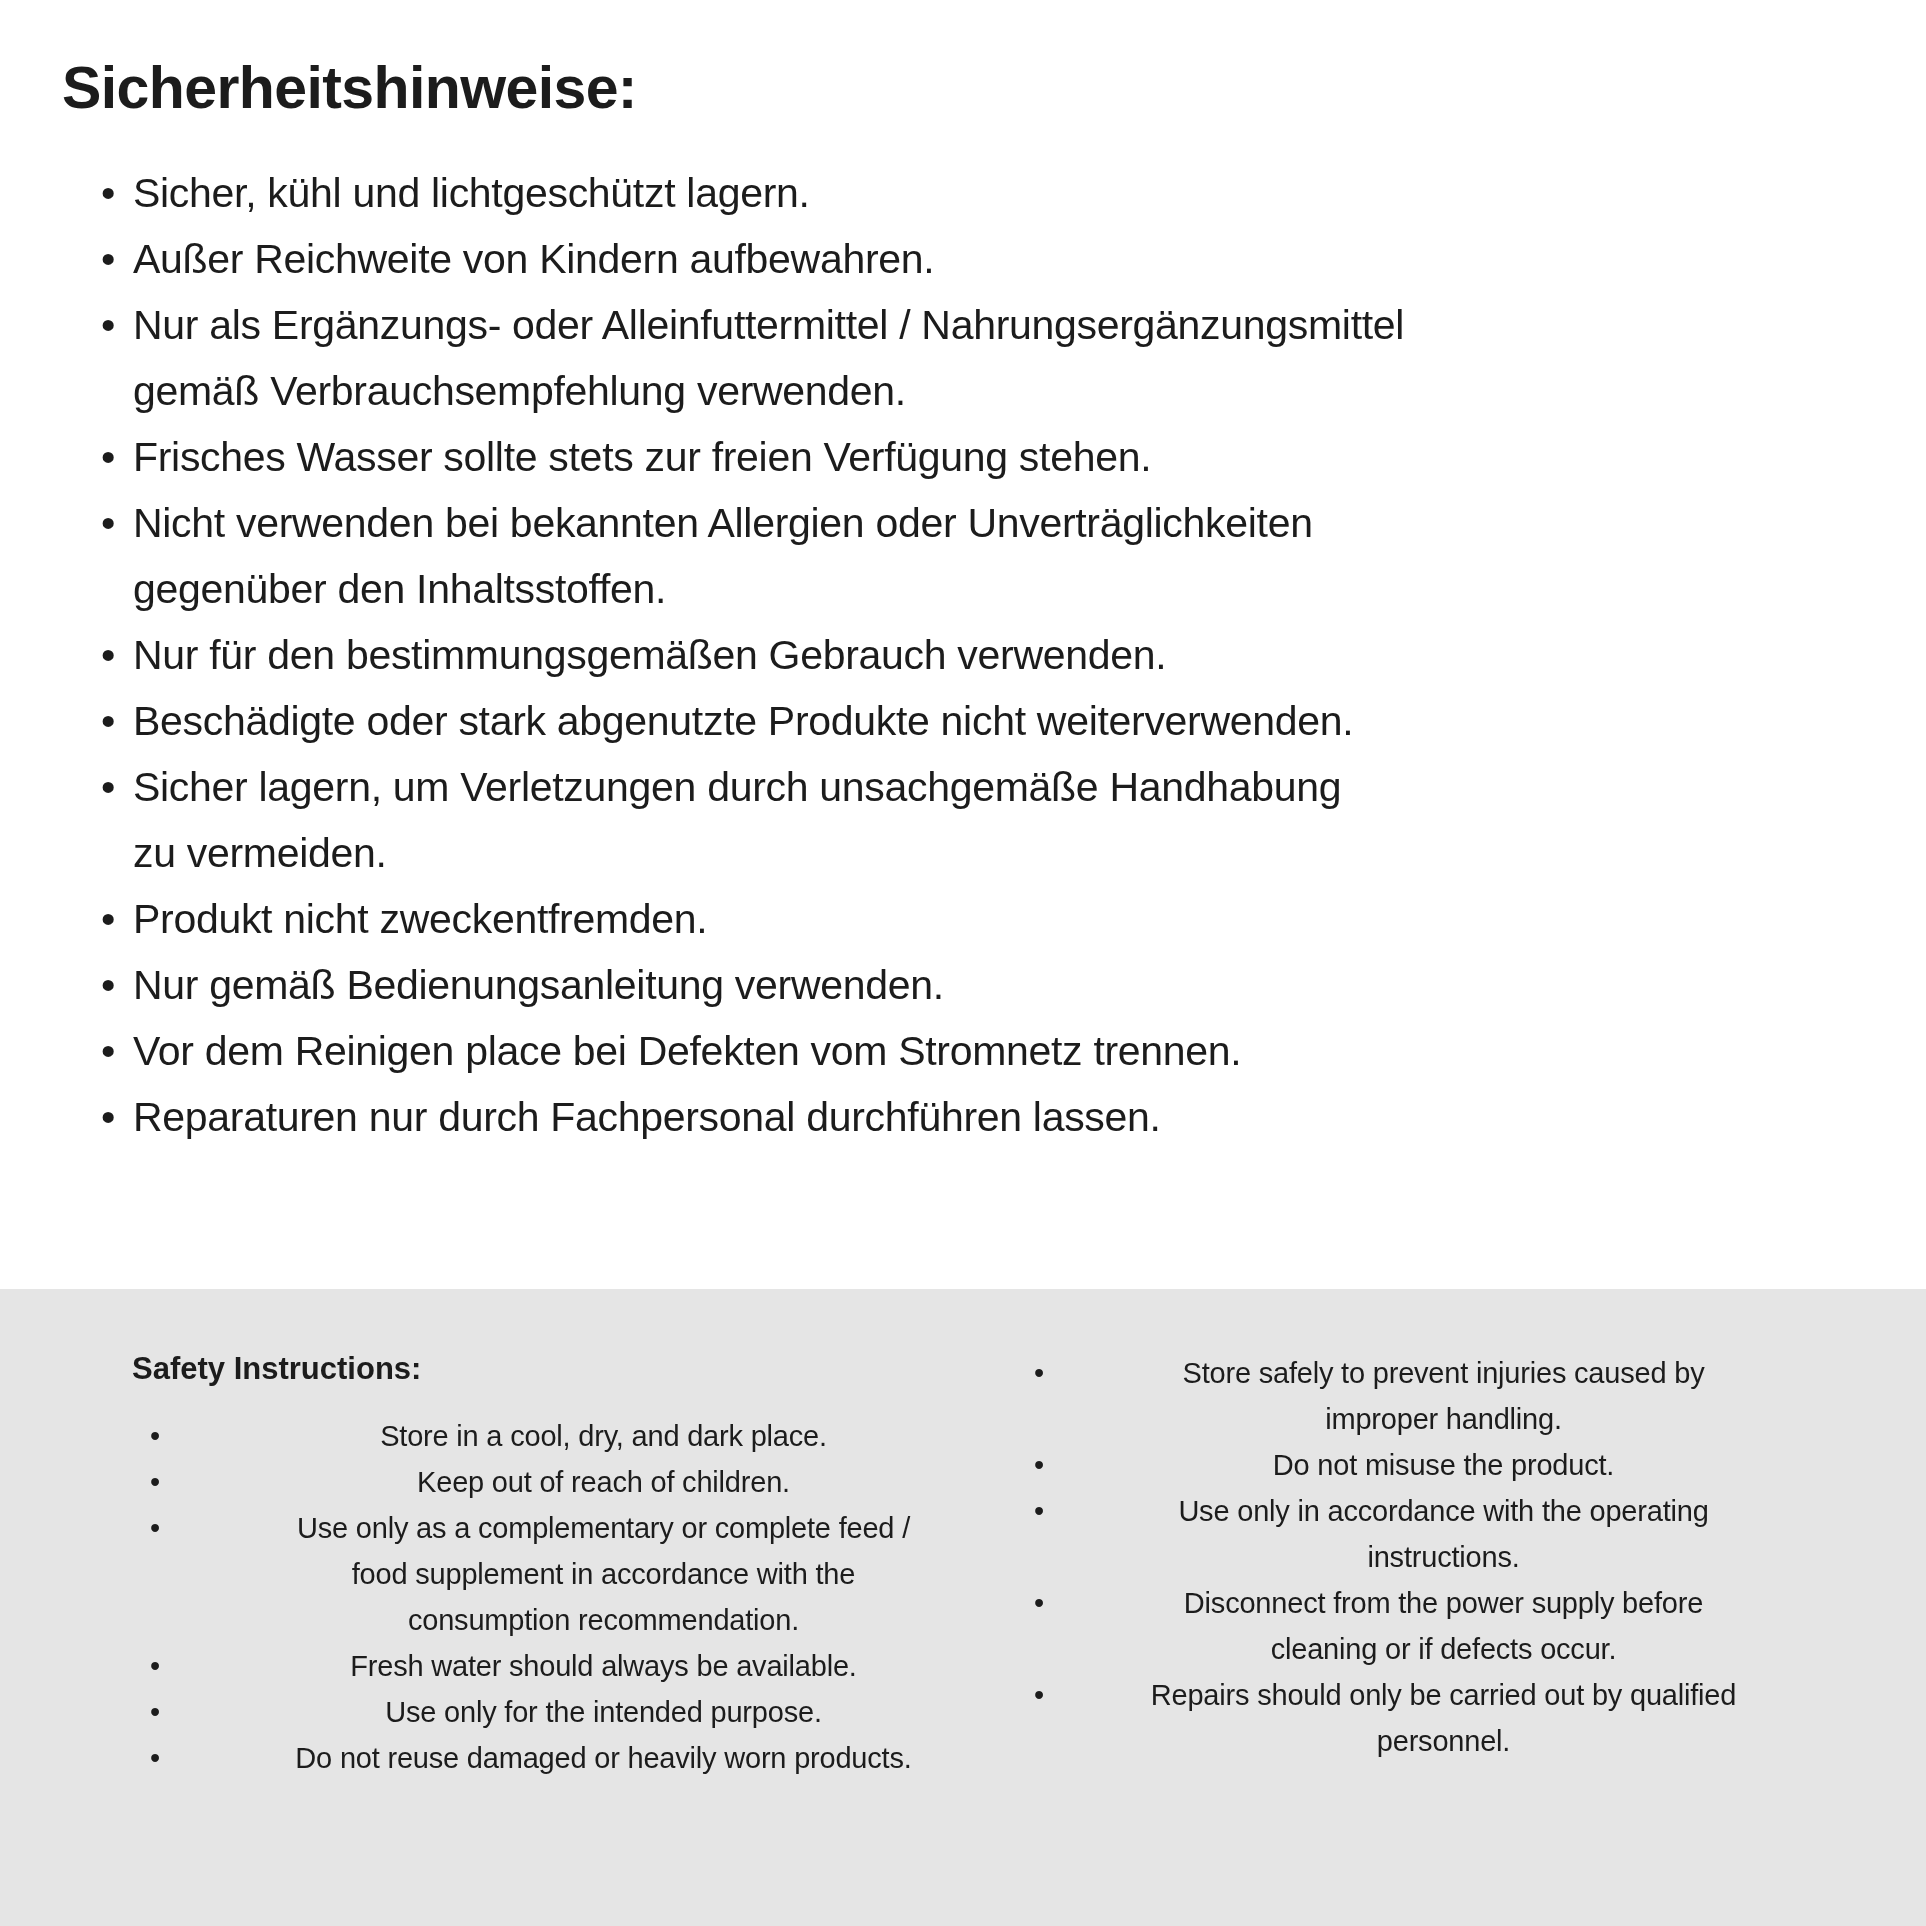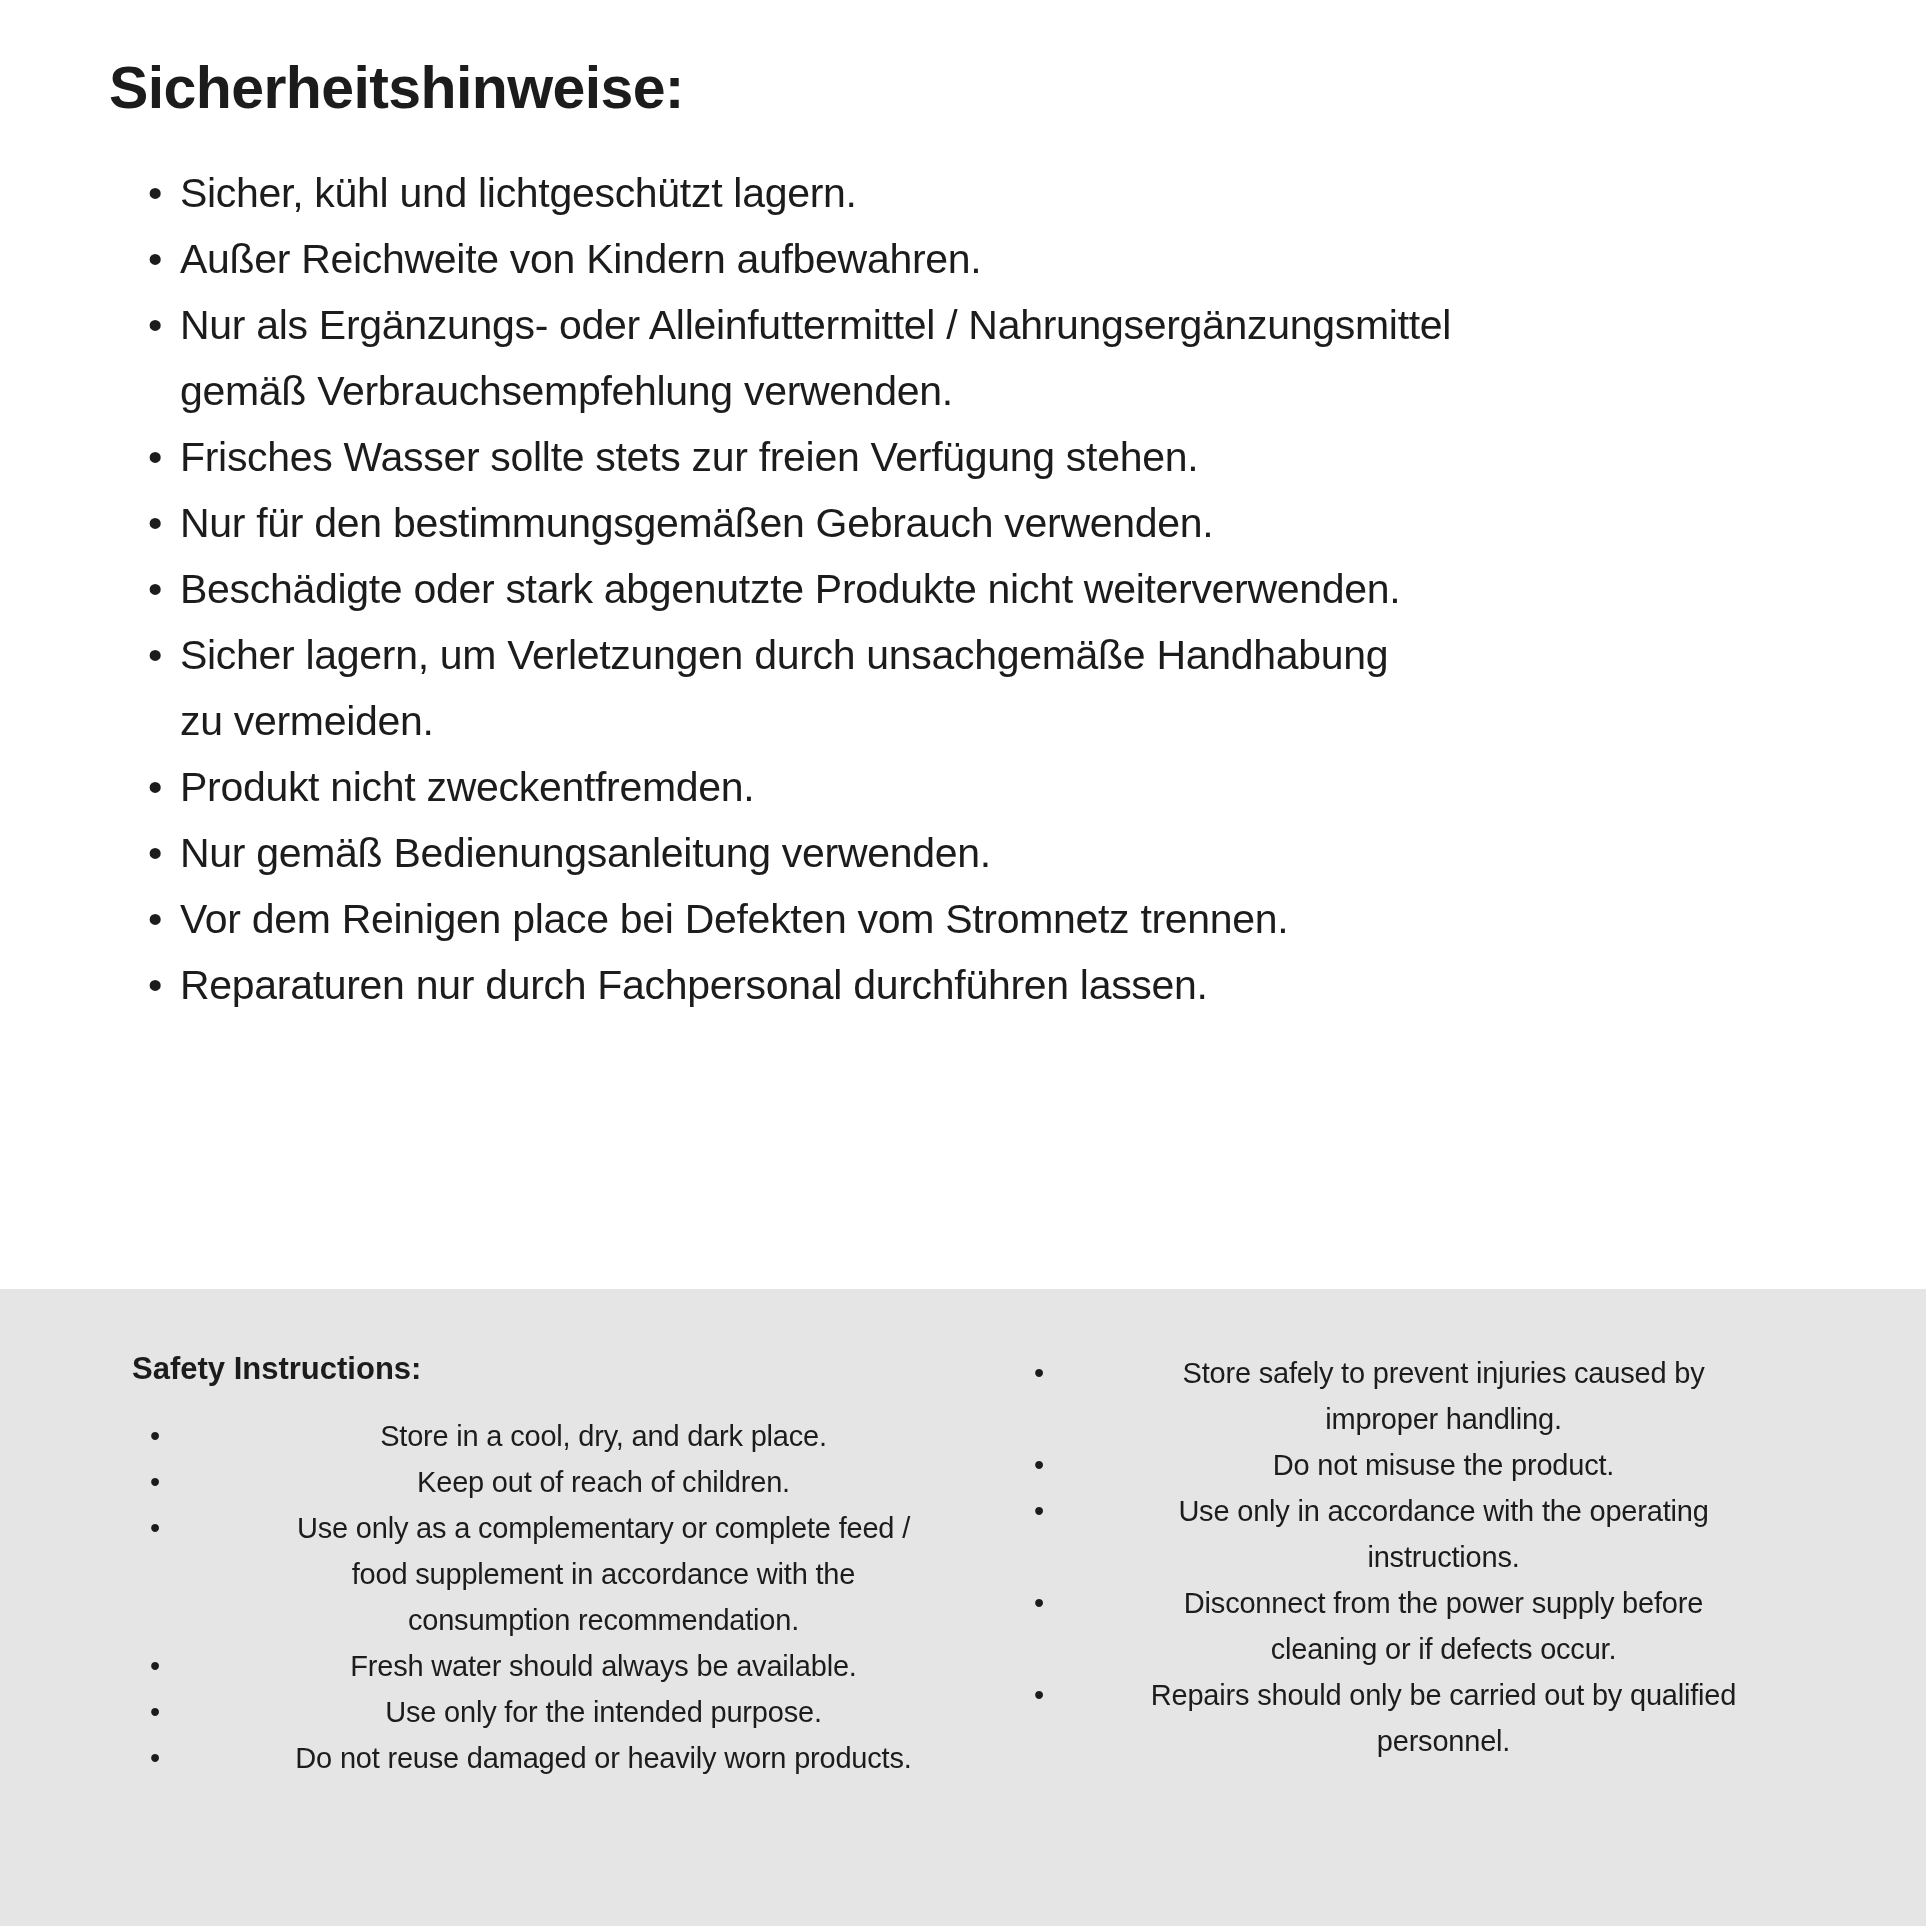--- a/index.html
+++ b/index.html
@@ -9,21 +9,21 @@
     height: 1926px;
     background: #ffffff;
     font-family: "Liberation Sans", sans-serif;
     color: #1c1c1c;
   }
   * { box-sizing: border-box; }
 
   .de-section {
     width: 1926px;
     height: 1289px;
-    padding: 55px 96px 0 109px;
+    padding: 55px 96px 0 62px;
     background: #ffffff;
     overflow: hidden;
   }
   .de-heading {
     margin: 0 0 37px 0;
     font-size: 59px;
     line-height: 1.15;
     font-weight: 700;
     letter-spacing: -0.6px;
   }
@@ -87,20 +87,22 @@
 <main>
 
   <section class="de-section">
     <h1 class="de-heading">Sicherheitshinweise:</h1>
     <ul class="bullet-list">
       <li>Sicher, kühl und lichtgeschützt lagern.</li>
       <li>Außer Reichweite von Kindern aufbewahren.</li>
       <li>Nur als Ergänzungs- oder Alleinfuttermittel / Nahrungsergänzungsmittel
 gemäß Verbrauchsempfehlung verwenden.</li>
       <li>Frisches Wasser sollte stets zur freien Verfügung stehen.</li>
+      <li>Nicht verwenden bei bekannten Allergien oder Unverträglichkeiten
+gegenüber den Inhaltsstoffen.</li>
       <li>Nur für den bestimmungsgemäßen Gebrauch verwenden.</li>
       <li>Beschädigte oder stark abgenutzte Produkte nicht weiterverwenden.</li>
       <li>Sicher lagern, um Verletzungen durch unsachgemäße Handhabung
 zu vermeiden.</li>
       <li>Produkt nicht zweckentfremden.</li>
       <li>Nur gemäß Bedienungsanleitung verwenden.</li>
       <li>Vor dem Reinigen place bei Defekten vom Stromnetz trennen.</li>
       <li>Reparaturen nur durch Fachpersonal durchführen lassen.</li>
     </ul>
   </section>

